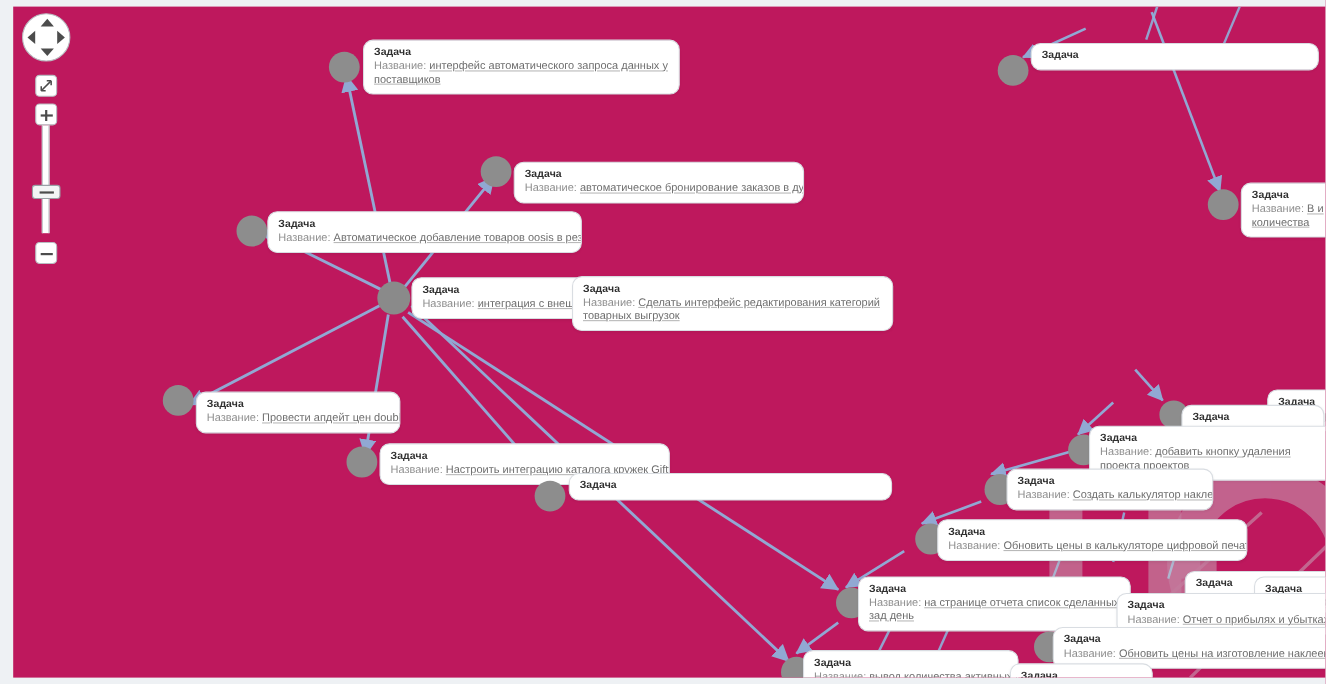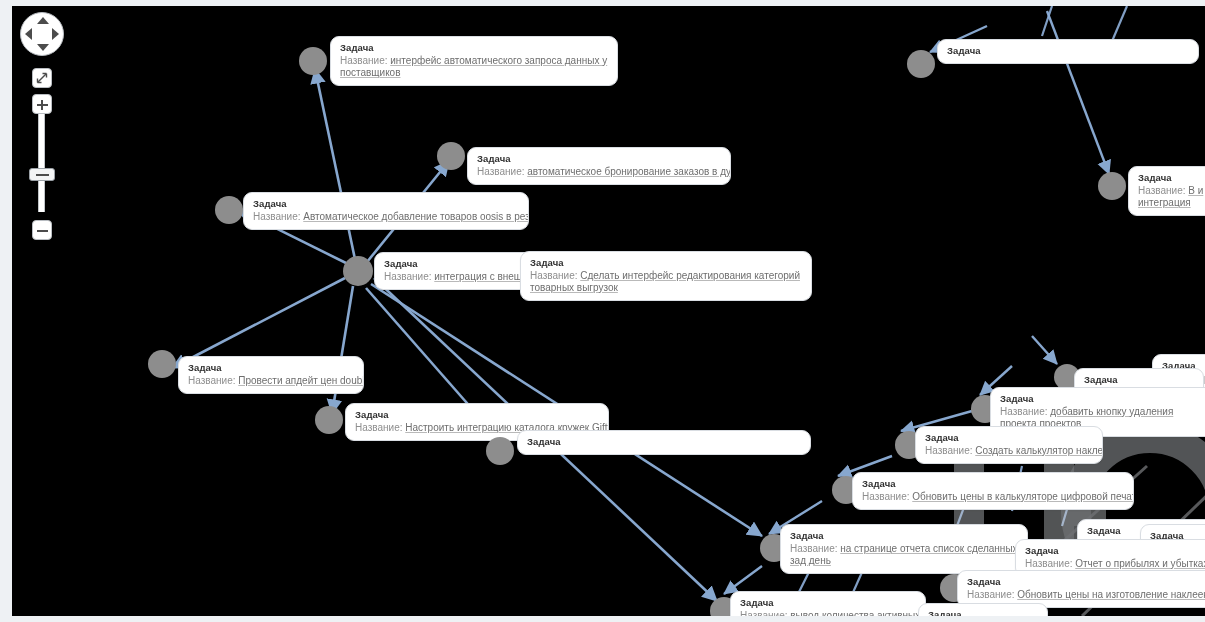--- a/index.html
+++ b/index.html
@@ -12,21 +12,21 @@
   #app {
     position: relative;
     width: 1205px; height: 622px;
     overflow: hidden;
   }
   
   #canvas {
     position: absolute;
     left: 12px; top: 6px;
     width: 1193px; height: 610px;
-    background: #000000;
+    background: #be185d;
     overflow: hidden;
   }
   #edges { position: absolute; left: 0; top: 0; width: 1193px; height: 610px; }
 
   
   #watermark {
     position: absolute;
     left: 930px; top: 420px;
     width: 300px; height: 210px;
     pointer-events: none;
@@ -252,21 +252,21 @@
     </div>
 
     <div class="node" style="left:895px;top:44px;"></div>
     <div class="card wrap" style="left:925px;top:33px;width:262px;">
       <div class="ttl">Задача</div>
     </div>
 
     <div class="node" style="left:1086px;top:166px;"></div>
     <div class="card wrap" style="left:1116px;top:160px;width:120px;">
       <div class="ttl">Задача</div>
-      <div class="row"><span>Название:</span> <span class="val">В и интеграция</span></div>
+      <div class="row"><span>Название:</span> <span class="val">В и количества</span></div>
     </div>
 
     <div class="card wrap" style="left:1140px;top:348px;width:110px;">
       <div class="ttl">Задача</div>
       <div class="row"><span>Названи</span> <span class="val">раздел</span></div>
     </div>
 
     <div class="node sm" style="left:1042px;top:358px;"></div>
     <div class="card" style="left:1062px;top:362px;width:130px;">
       <div class="ttl">Задача</div>

